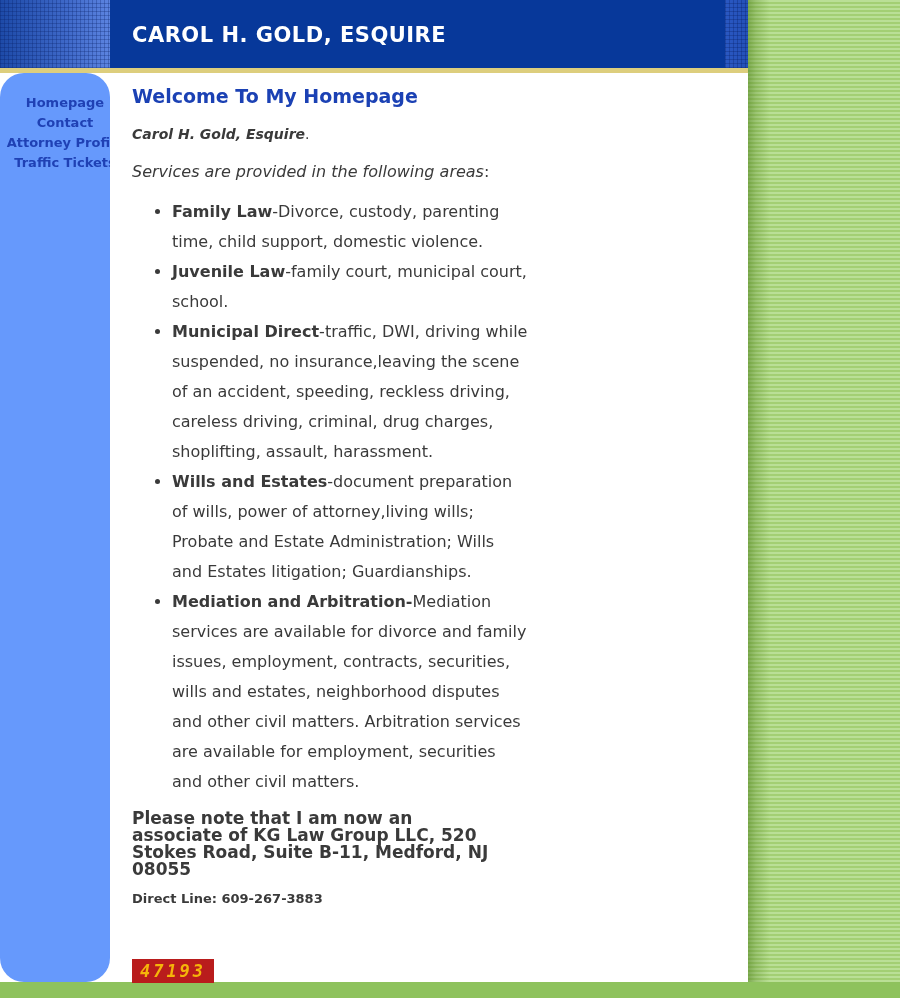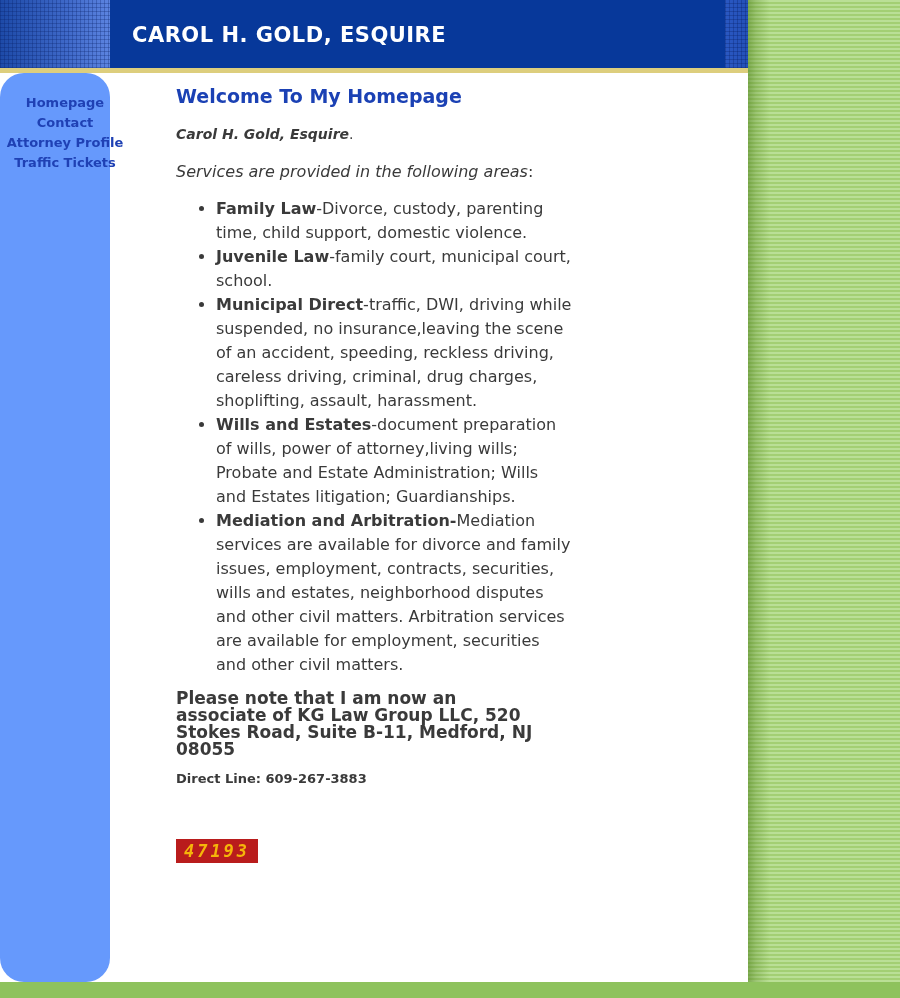--- a/index.html
+++ b/index.html
@@ -103,21 +103,20 @@
     cursor: pointer;
     text-decoration: none;
   }
 
   
   .content {
     position: absolute;
     left: 110px; top: 73px;
     width: 564px; height: 909px;
     background: #ffffff;
-    margin-left: 44px;
   }
   .content-inner {
     margin-left: 22px;
     width: 396px;
     color: #3a3a3a;
     font-size: 16px;
     line-height: 22px;
   }
   .welcome-heading {
     margin: 12px 0 14px 0;
@@ -130,21 +129,21 @@
   .name-line { margin: 16px 0; font-size: 14px; }
   .name-bold-italic { font-weight: bold; font-style: italic; }
   .services-lead { margin: 16px 0 0 0; font-style: italic; }
   .services-lead .colon { font-style: normal; }
   ul.services-list {
     margin: 14px 0 0 0;
     padding-left: 40px;
   }
   ul.services-list li {
     margin: 0;
-    line-height: 24px;
+    line-height: 30px;
   }
   .svc-title { font-weight: bold; }
   .note {
     margin: 13px 0 0 0;
     width: 374px;
     font-size: 17px;
     font-weight: bold;
     line-height: 17px;
     white-space: pre-wrap;
   }

